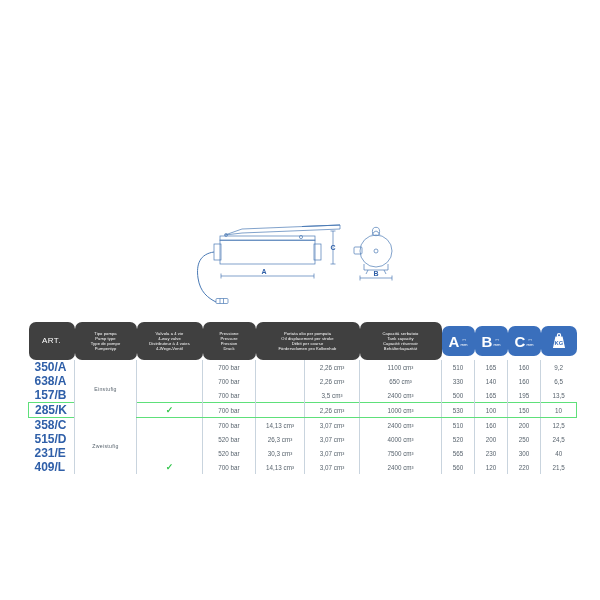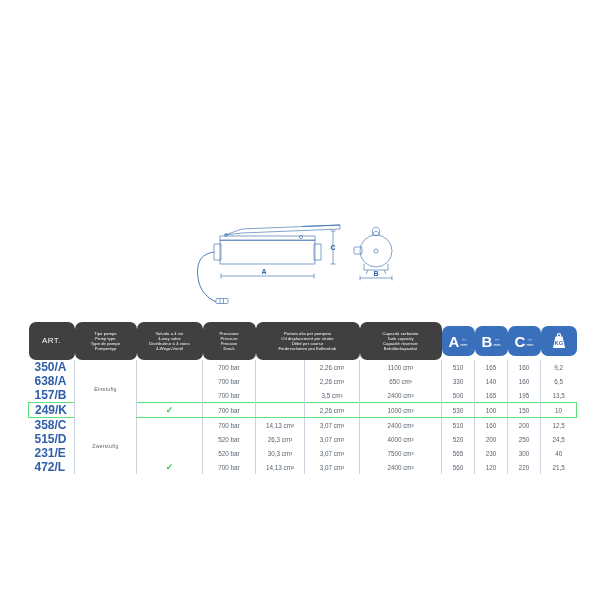--- a/index.html
+++ b/index.html
@@ -318,21 +318,21 @@
         <td>700 bar</td>
         <td></td>
         <td>3,5 cm³</td>
         <td>2400 cm³</td>
         <td>500</td>
         <td>165</td>
         <td>195</td>
         <td>13,5</td>
       </tr>
       <tr class="highlight">
-        <td class="art">249/K</td>
+        <td class="art">285/K</td>
         <td class="check">✓</td>
         <td>700 bar</td>
         <td></td>
         <td>2,26 cm³</td>
         <td>1000 cm³</td>
         <td>530</td>
         <td>100</td>
         <td>150</td>
         <td>10</td>
       </tr>
@@ -367,21 +367,21 @@
         <td>520 bar</td>
         <td>30,3 cm³</td>
         <td>3,07 cm³</td>
         <td>7500 cm³</td>
         <td>565</td>
         <td>230</td>
         <td>300</td>
         <td>40</td>
       </tr>
       <tr>
-        <td class="art">472/L</td>
+        <td class="art">409/L</td>
         <td class="check">✓</td>
         <td>700 bar</td>
         <td>14,13 cm³</td>
         <td>3,07 cm³</td>
         <td>2400 cm³</td>
         <td>560</td>
         <td>120</td>
         <td>220</td>
         <td>21,5</td>
       </tr>

